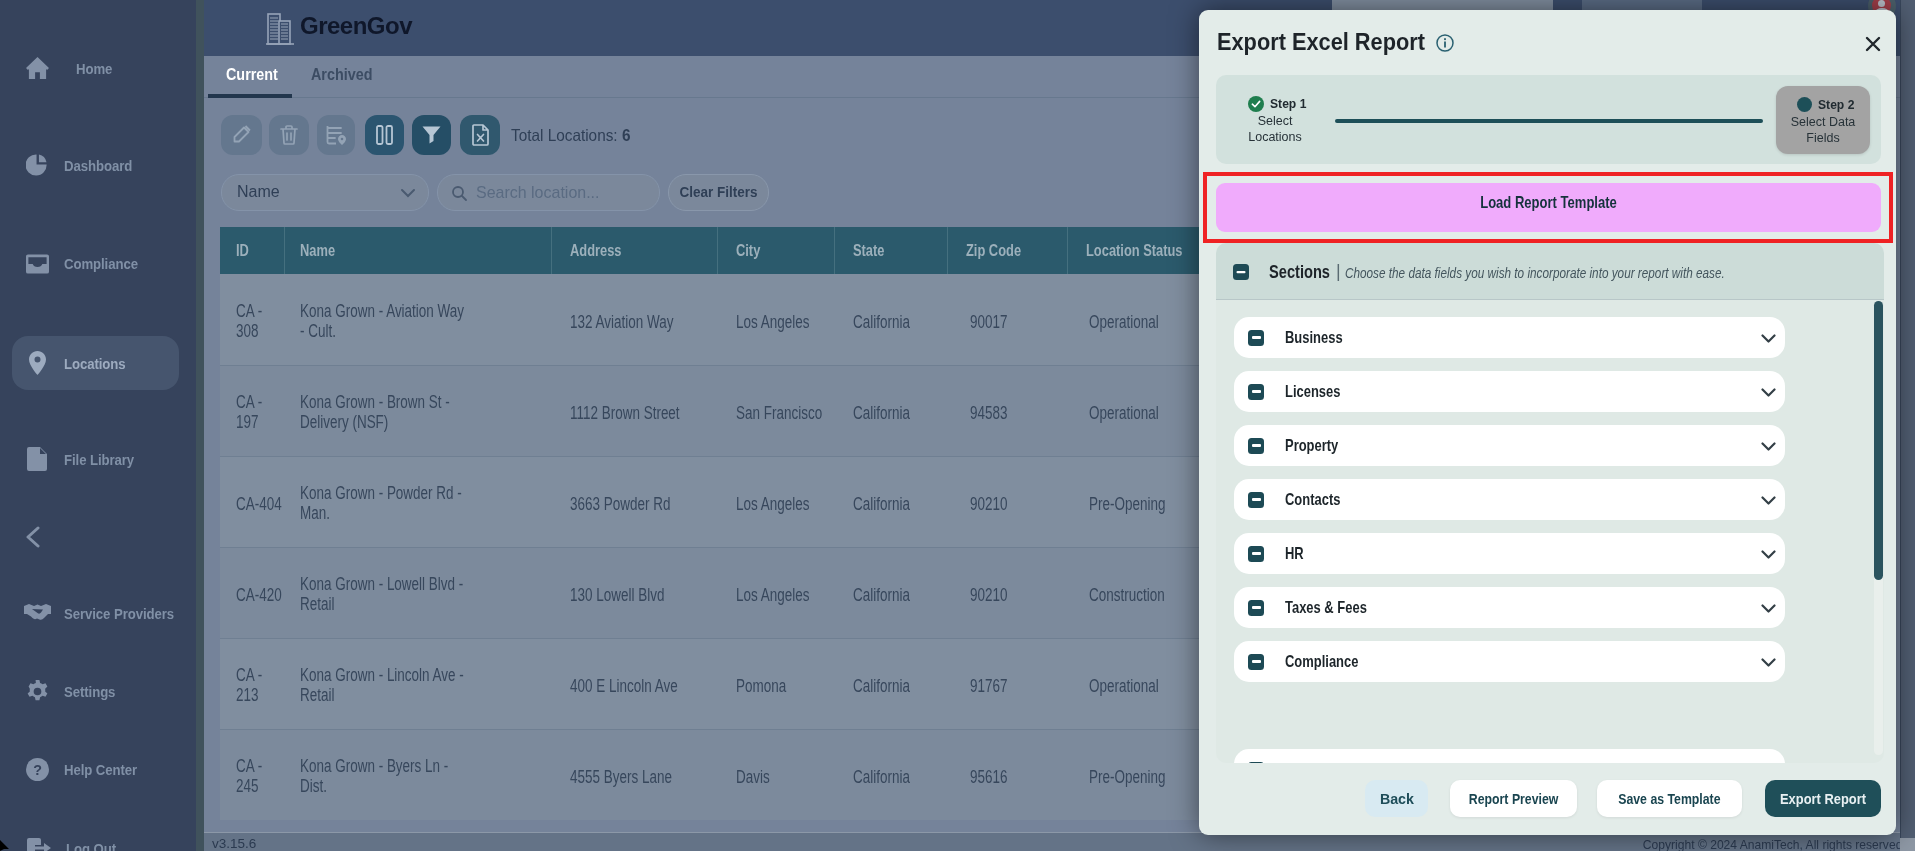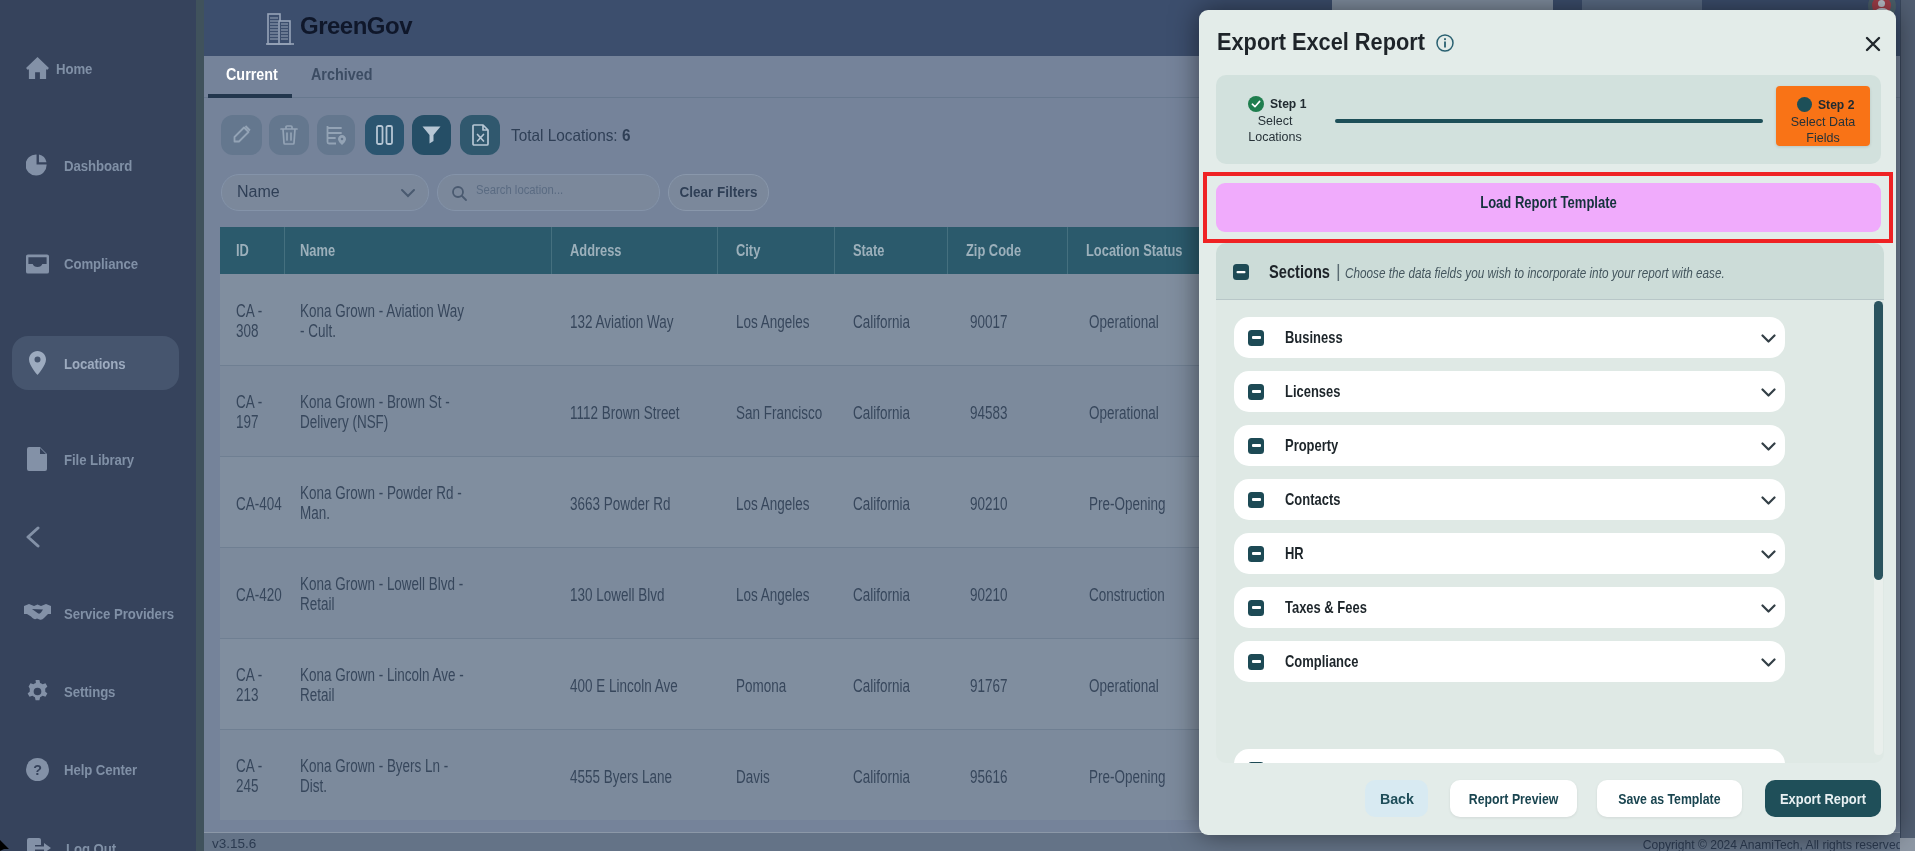--- a/index.html
+++ b/index.html
@@ -46,21 +46,21 @@
     <div class="abs" style="left:2.5px; top:12px; width:14px; height:9px; border-radius:50%; background:#b9c0c9;"></div>
   </div>
 
 <div class="abs" id="sidebar" style="left:0; top:0; width:196px; height:851px; background:#36435c; color:#8090a6; font-size:15px; font-weight:600; letter-spacing:-0.1px; white-space:nowrap;">
 
   <div class="abs" style="left:12px; top:336px; width:167px; height:54px; background:#46556e; border-radius:16px;"></div>
 
   <svg class="abs" style="left:26px; top:57px;" width="23" height="22" viewBox="0 0 24 23" fill="#8391a7">
       <path d="M12 0 L24 11.5 L22 13.5 L21 12.5 V23 H14.5 V16 H9.5 V23 H3 V12.5 L2 13.5 L0 11.5 Z"></path>
     </svg>
-  <div class="abs" style="left:56px; top:60px;text-align:right;"><span class="sl">Home</span></div>
+  <div class="abs" style="left:76px; top:60px;text-align:right;"><span class="sl">Home</span></div>
 
   <svg class="abs" style="left:26px; top:154px;" width="23" height="23" viewBox="0 0 24 24" fill="#8391a7">
       <path d="M11 11 L11 0.5 A11 11 0 1 0 21.5 11 Z"></path>
       <path d="M13.5 8.5 L13.5 0.6 A10.5 10.5 0 0 1 21.4 8.5 Z"></path>
     </svg>
   <div class="abs" style="left:64px; top:157px;"><span class="sl">Dashboard</span></div>
 
   <svg class="abs" style="left:26px; top:254px;" width="23" height="20" viewBox="0 0 24 20" fill="#8391a7">
       <path d="M2 0 H22 Q24 0 24 2 V18 Q24 20 22 20 H2 Q0 20 0 18 V2 Q0 0 2 0 Z M2.5 10 H7 Q8 13 12 13 Q16 13 17 10 H21.5 V3 H2.5 Z" fill-rule="evenodd"></path>
     </svg>
@@ -159,21 +159,21 @@
   <div class="abs" style="left:15px; top:8px; font-size:16px; color:#2f3f56;">Name</div>
   <svg class="abs" style="left:178px; top:13px;" width="16" height="10" viewBox="0 0 16 10">
       <path d="M2 2l6 6 6-6" fill="none" stroke="#4a5a70" stroke-width="2" stroke-linecap="round"></path>
     </svg>
 </div>
 <div class="abs" style="left:437px; top:174px; width:223px; height:37px; border:1.5px solid #8493a9; border-radius:18px; background:#7b889b;">
   <svg class="abs" style="left:13px; top:10px;" width="17" height="17" viewBox="0 0 17 17">
       <circle cx="7" cy="7" r="5" fill="none" stroke="#4a5a70" stroke-width="1.8"></circle>
       <path d="M11 11l4 4" stroke="#4a5a70" stroke-width="1.8" stroke-linecap="round"></path>
     </svg>
-  <div class="abs" style="left:38px; top:8px; font-size:12px; color:#5a6b82;"><span style="display:inline-block; transform:scaleX(0.94); transform-origin:0 50%;">Search location...</span></div>
+  <div class="abs" style="left:38px; top:8px; font-size:17px; color:#5a6b82;"><span style="display:inline-block; transform:scaleX(0.94); transform-origin:0 50%;">Search location...</span></div>
 </div>
 <div class="abs" style="left:668px; top:174px; width:101px; height:37px; border:1.5px solid #8997ab; border-radius:18px; background:#7b889b;">
   <div class="abs" style="left:0; top:8px; width:100%; text-align:center; font-size:15.5px; font-weight:600; color:#2f3f56; transform:scaleX(0.87);">Clear Filters</div>
 </div>
 
 <div id="table">
 
   <div class="abs" style="left:220px; top:227px; width:1676px; height:47px; background:#2b5a6c;"></div>
   <div class="abs" style="left:284px; top:227px; width:1px; height:47px; background:#45707f;"></div>
   <div class="abs" style="left:551px; top:227px; width:1px; height:47px; background:#45707f;"></div>
@@ -272,21 +272,21 @@
     </svg>
 
   <div class="abs" style="left:17px; top:65px; width:665px; height:89px; background:#d2e1dd; border-radius:10px;">
     <svg class="abs" style="left:32px; top:21px;" width="16" height="16" viewBox="0 0 17 17">
         <circle cx="8.5" cy="8.5" r="8.5" fill="#1f7e4e"></circle>
         <path d="M4.6 8.7 L7.4 11.4 L12.4 5.7" fill="none" stroke="#fff" stroke-width="1.7" stroke-linecap="round" stroke-linejoin="round"></path>
       </svg>
     <div class="abs" style="left:54px; top:22px; font-size:12.5px; font-weight:bold; color:#212b31;"><span class="condL" style="transform:scaleX(0.97);">Step 1</span></div>
     <div class="abs" style="left:-6px; top:39px; width:130px; text-align:center; font-size:12.5px; color:#273238; line-height:15.5px;">Select<br>Locations</div>
     <div class="abs" style="left:119px; top:44px; width:428px; height:3.5px; background:#1d4f58; border-radius:2px;"></div>
-    <div class="abs" style="left:560px; top:11px; width:94px; height:60px; background:#f97316; border-radius:4px; box-shadow:0 1px 3px rgba(0,0,0,0.12);">
+    <div class="abs" style="left:560px; top:11px; width:94px; height:68px; background:#a3a3a3; border-radius:12px; box-shadow:0 1px 3px rgba(0,0,0,0.12);">
       <svg class="abs" style="left:21px; top:11px;" width="15" height="15" viewBox="0 0 16 16">
           <circle cx="8" cy="8" r="8" fill="#1d4f58"></circle>
         </svg>
       <div class="abs" style="left:42px; top:12px; font-size:12.5px; font-weight:bold; color:#212b31;"><span class="condL" style="transform:scaleX(0.97);">Step 2</span></div>
       <div class="abs" style="left:0; top:29px; width:94px; text-align:center; font-size:12.5px; color:#273238; line-height:15.5px;">Select Data<br>Fields</div>
     </div>
   </div>
 
   <div class="abs" style="left:4px; top:162px; width:690px; height:71px; border:4px solid #ef2224;"></div>
   <div class="abs" style="left:17px; top:173px; width:665px; height:49px; background:#f0abfc; border-radius:9px;">

